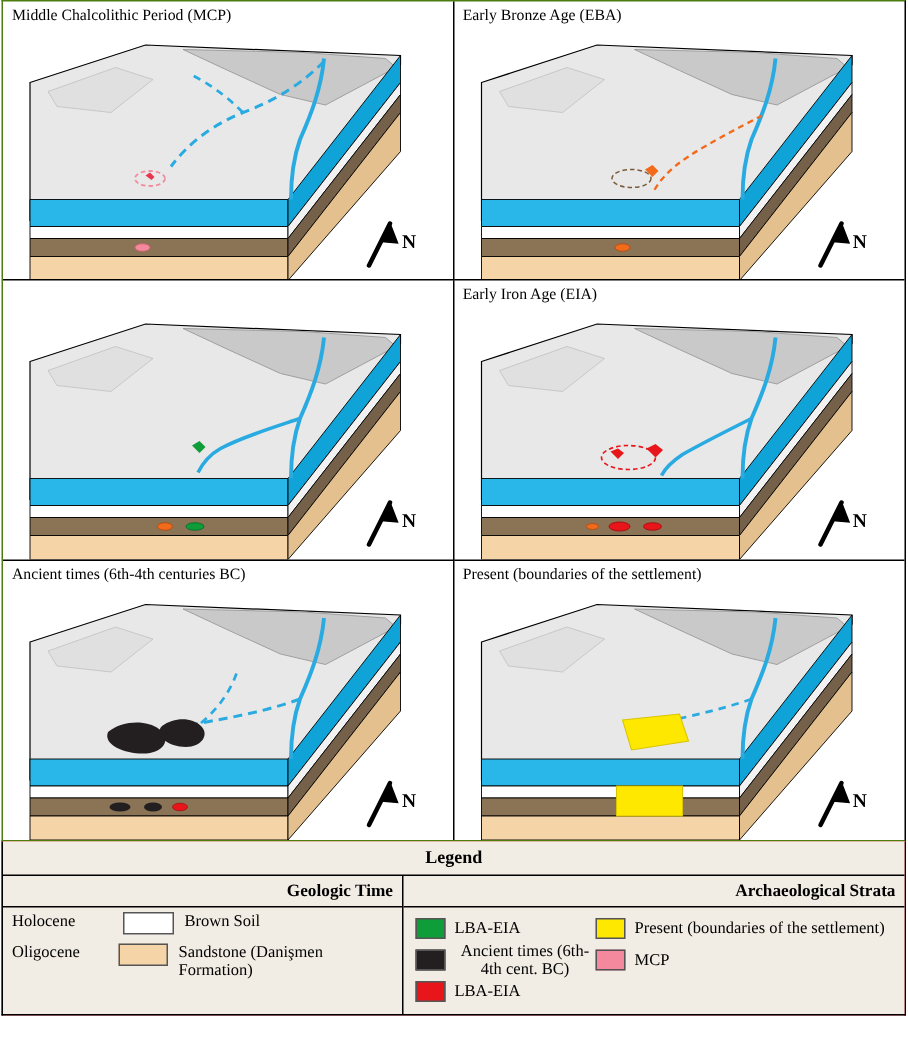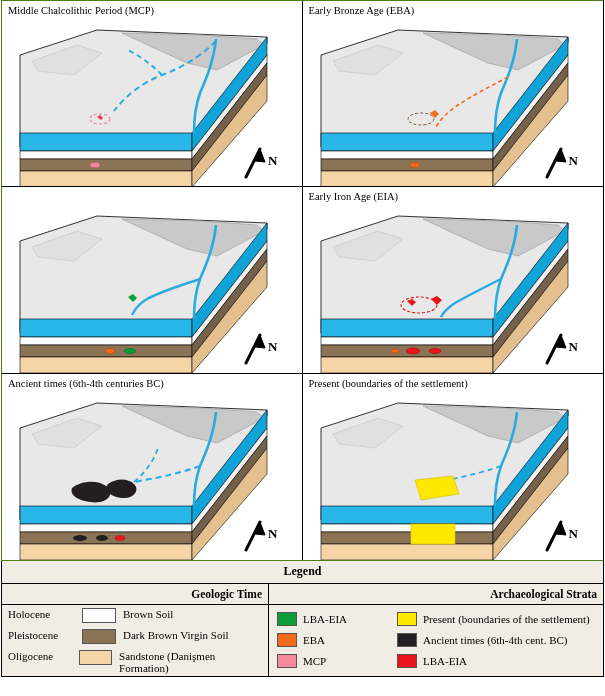--- a/index.html
+++ b/index.html
@@ -343,48 +343,39 @@
 
       <div class="legend-col left">
         <div class="legend-col-title">Geologic Time</div>
         <div class="legend-rows">
           <div class="legend-row">
             <span class="lr-name">Holocene</span>
             <span class="swatch" style="background:#ffffff;"></span>
             <span class="lr-desc">Brown Soil</span>
           </div>
           <div class="legend-row">
-            <span class="lr-name">Pleistocene</span>
-            <span class="swatch" style="background:#8b7355;"></span>
-            <span class="lr-desc">Dark Brown Virgin Soil</span>
-          </div>
-          <div class="legend-row">
             <span class="lr-name">Oligocene</span>
             <span class="swatch" style="background:#f5d5a8;"></span>
             <span class="lr-desc">Sandstone (Danişmen Formation)</span>
           </div>
         </div>
       </div>
 
       <div class="legend-col right-col">
         <div class="legend-col-title">Archaeological Strata</div>
         <div class="legend-rows right">
           <div class="lr-item">
             <span class="swatch-sm" style="background:#0f9d3a;"></span>
             <span>LBA-EIA</span>
           </div>
           <div class="lr-item">
             <span class="swatch-sm" style="background:#ffe800;"></span>
             <span>Present (boundaries of the settlement)</span>
           </div>
           <div class="lr-item">
-            <span class="swatch-sm" style="background:#f26a1b;"></span>
-            <span>EBA</span>
-          </div>
-          <div class="lr-item">
             <span class="swatch-sm" style="background:#231f20;"></span>
             <span>Ancient times (6th-4th cent. BC)</span>
           </div>
           <div class="lr-item">
             <span class="swatch-sm" style="background:#f4889c;"></span>
             <span>MCP</span>
           </div>
           <div class="lr-item">
             <span class="swatch-sm" style="background:#e8161b;"></span>
             <span>LBA-EIA</span>

